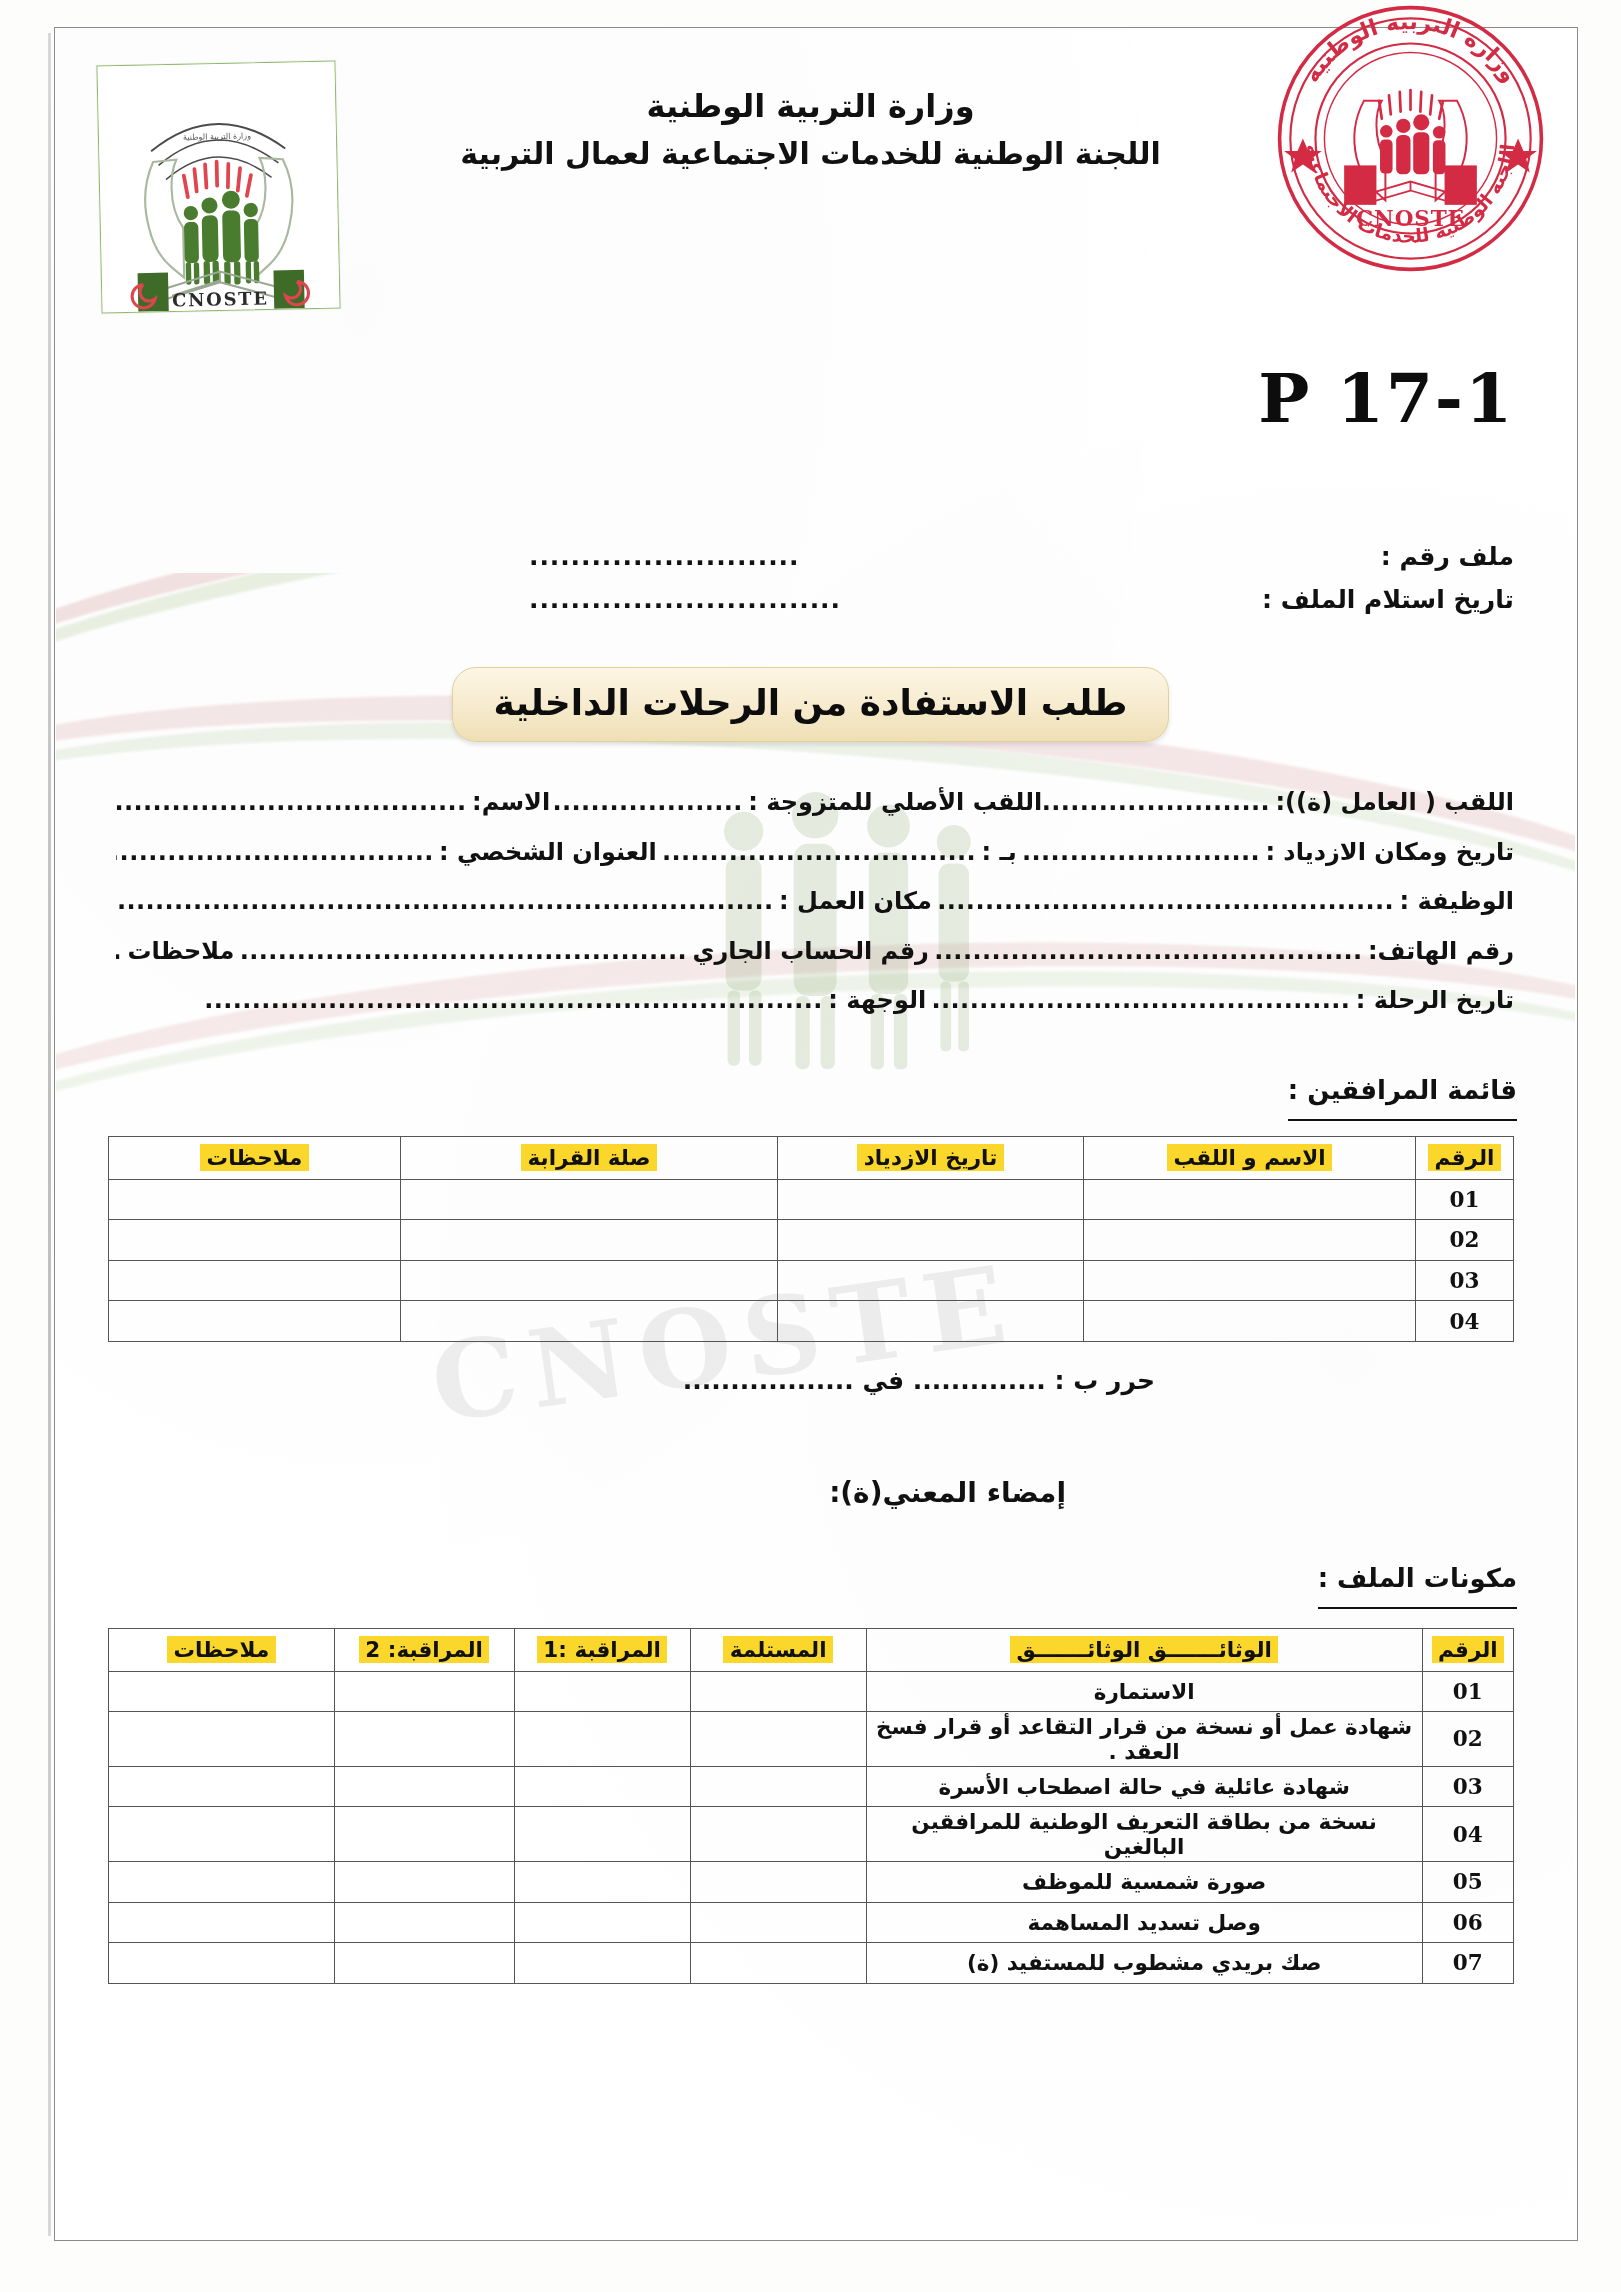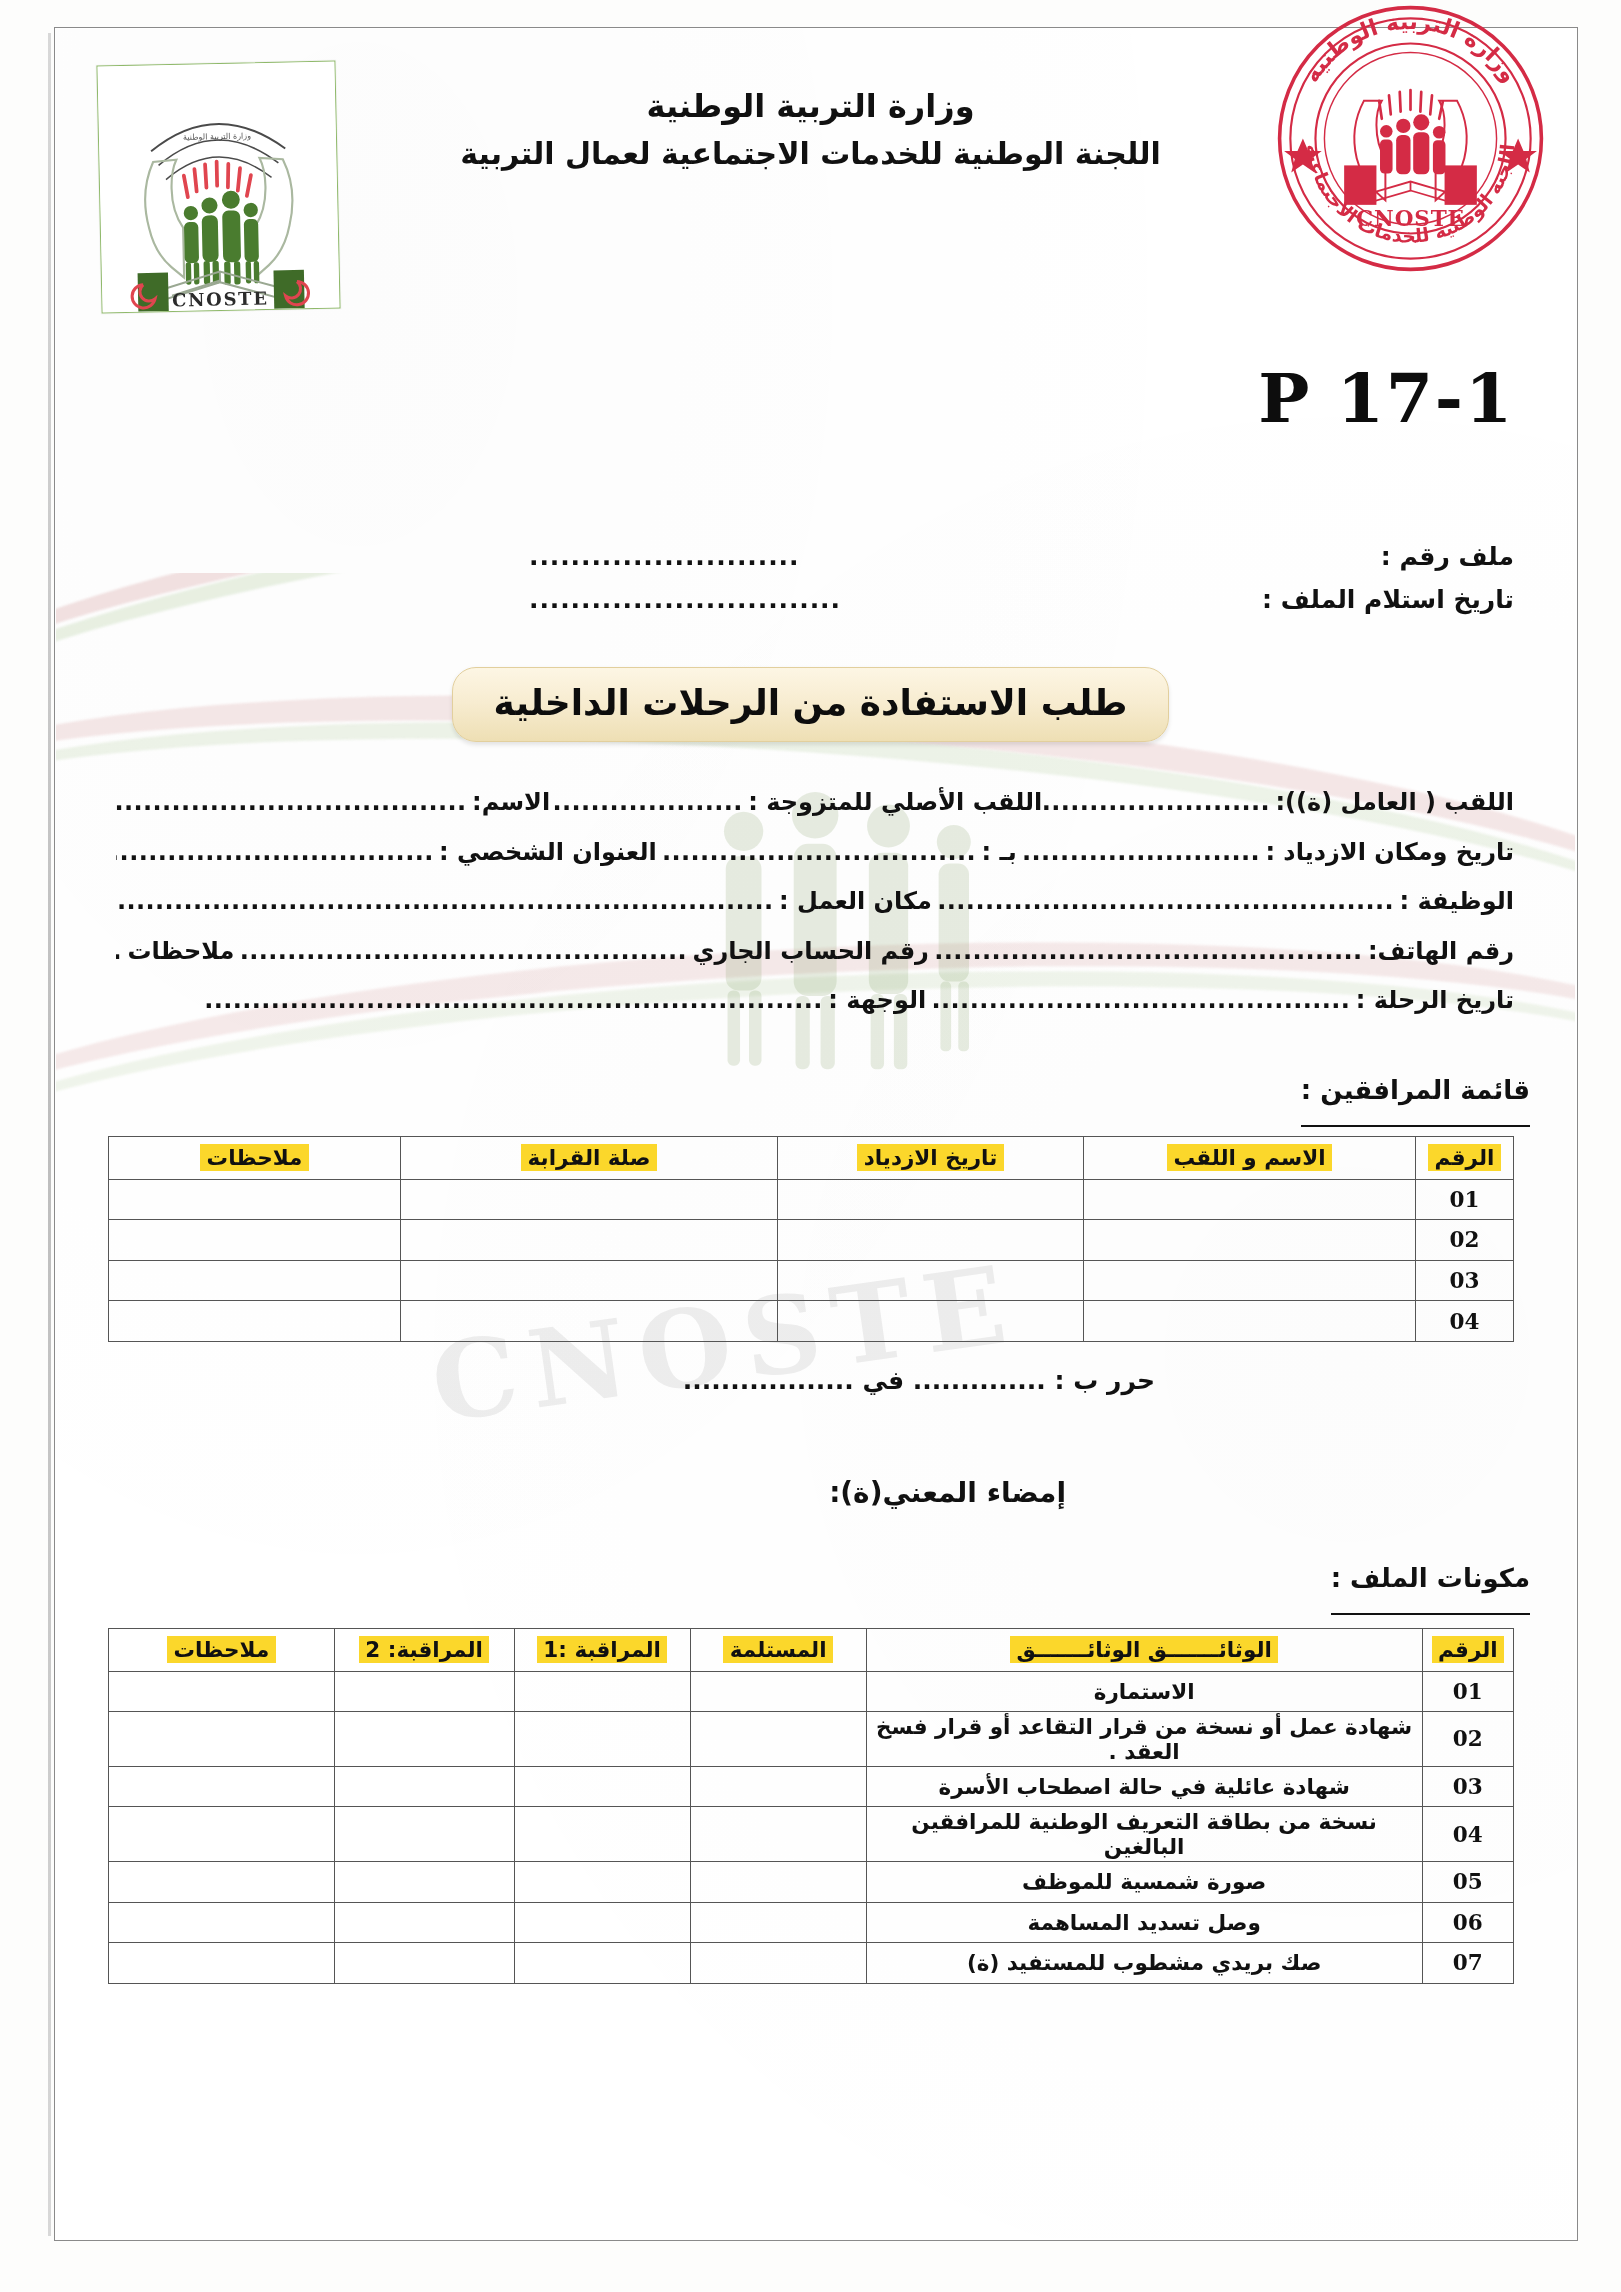--- a/index.html
+++ b/index.html
@@ -137,23 +137,23 @@
   .frow .lab{flex:0 0 auto;}
   .frow .fill{
     flex:1 1 auto;overflow:hidden;
     font-weight:700;letter-spacing:0.4px;
     padding:0 5.4px;
   }
   .frow .fill.sm{flex:0 0 auto;}
 
   
   .caption{
-    position:absolute;right:91px;
+    position:absolute;right:104px;
     font-size:26px;font-weight:700;color:#111;
-    border-bottom:2.7px solid #111;padding-bottom:20px;
+    border-bottom:2.7px solid #111;padding-bottom:14px;
   }
   #cap-companions{top:1075px;}
   #cap-components{top:1563px;}
 
   
   table.grid{
     position:absolute;border-collapse:collapse;
     background:transparent;
   }
   table.grid th,table.grid td{

